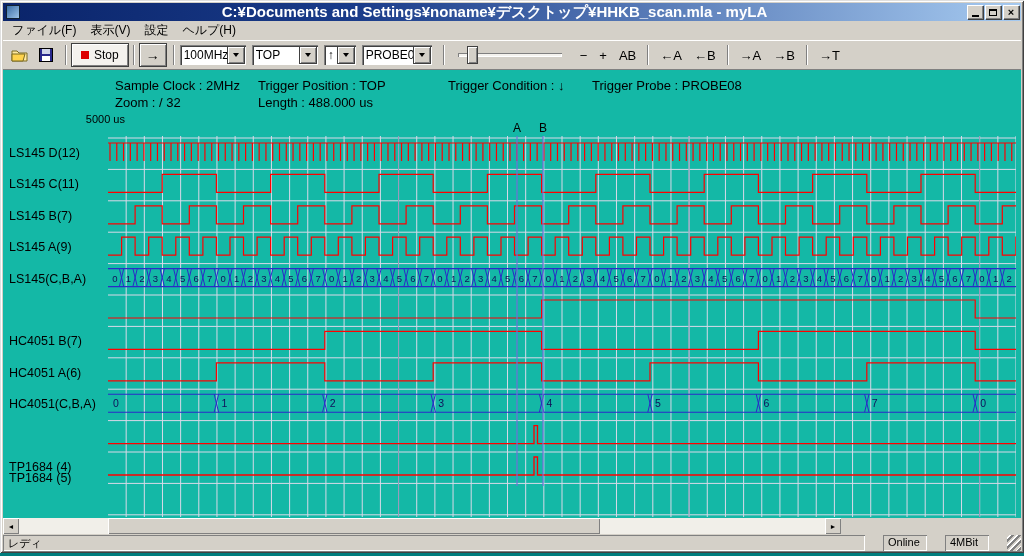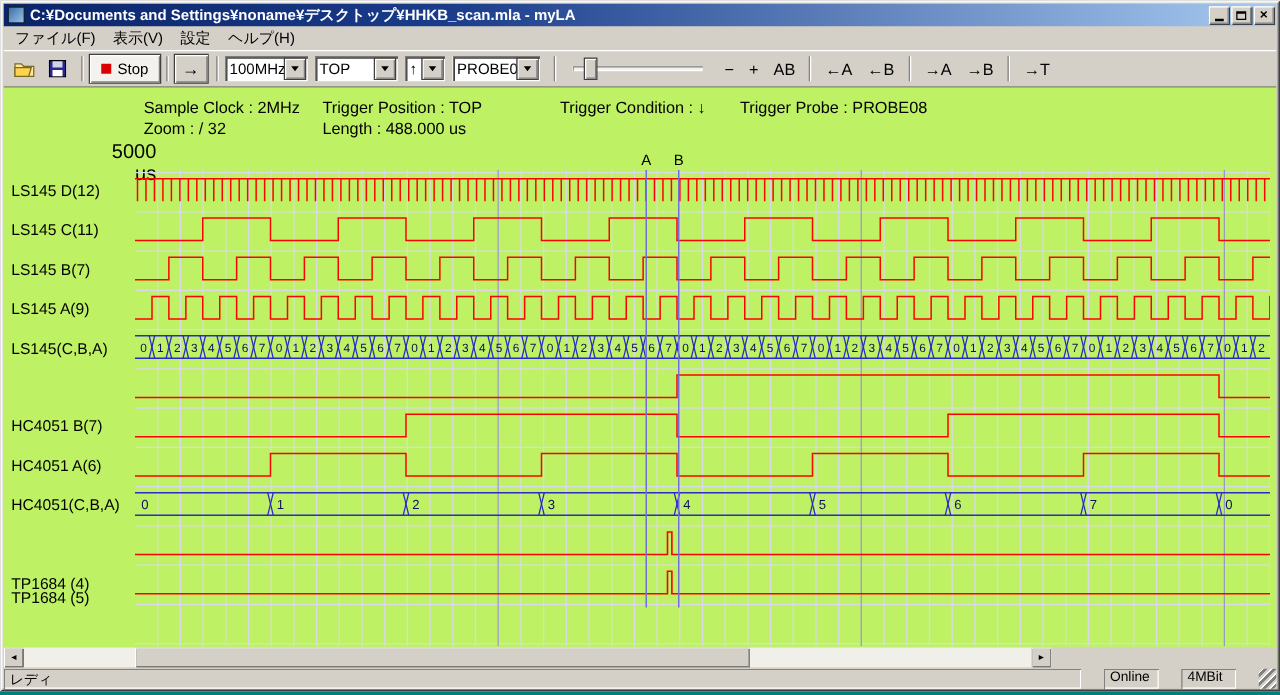--- a/index.html
+++ b/index.html
@@ -8,22 +8,22 @@
 
   #window { position:absolute; left:0; top:0; width:1024px; height:553px; background:#d4d0c8;
     box-shadow: inset 1px 1px 0 #dfdfdf, inset -1px -1px 0 #404040, inset 2px 2px 0 #ffffff, inset -2px -2px 0 #808080; }
 
   
   #titlebar { position:absolute; left:3px; top:3px; right:3px; height:18px;
     background:linear-gradient(90deg,#0a246a 0%,#1a3c8a 35%,#a6caf0 100%);
     display:flex; align-items:center; padding:0 2px; }
   #app-icon { width:14px; height:14px; margin-left:1px; background:linear-gradient(135deg,#3a6ea5,#9cc3e8);
     border:1px solid #123; flex:0 0 auto; }
-  #title-text { color:#fff; font-size:12px; font-weight:bold; margin-left:4px; flex:1;
-    white-space:nowrap; overflow:hidden; }
+  #title-text { color:#fff; font-size:15px; font-weight:bold; margin-left:4px; flex:1;
+    white-space:nowrap; overflow:hidden;text-align:center; }
   .cap-btn { width:16px; height:14px; background:#d4d0c8; margin-left:2px; flex:0 0 auto;
     box-shadow: inset 1px 1px 0 #ffffff, inset -1px -1px 0 #808080, 1px 1px 0 #404040;
     display:flex; align-items:center; justify-content:center; position:relative; }
   .glyph-min { width:7px; height:2px; background:#000; margin-top:7px; }
   .glyph-max { width:8px; height:7px; border:1px solid #000; border-top-width:2px; }
   .glyph-close { font-size:11px; font-weight:bold; line-height:1; }
 
   
   #menubar { position:absolute; left:3px; top:21px; right:3px; height:19px;
     display:flex; align-items:center; font-size:12px; padding-left:2px; }
@@ -48,32 +48,32 @@
   .tri-down { width:0; height:0; border-left:3.5px solid transparent; border-right:3.5px solid transparent; border-top:4px solid #000; }
   #zoom-slider { width:112px; height:22px; position:relative; flex:0 0 auto; margin:0 8px 0 4px; }
   #zoom-track { position:absolute; left:4px; right:4px; top:9px; height:4px; background:#f4f2ee;
     box-shadow: inset 1px 1px 0 #808080, inset -1px -1px 0 #ffffff; }
   #zoom-thumb { position:absolute; left:14px; top:3px; width:9px; height:16px; background:#d4d0c8;
     box-shadow: inset 1px 1px 0 #ffffff, inset -1px -1px 0 #808080, 0 0 0 1px #404040; }
   #nav-buttons { display:flex; align-items:center; }
   .flat-btn { padding:2px 6px; font-size:13px; white-space:nowrap; }
 
   
-  #client { position:absolute; left:3px; top:69px; right:3px; height:466px; background:#bef264;
+  #client { position:absolute; left:3px; top:69px; right:3px; height:466px; background:#14b8a6;
     border-top:1px solid #808080; overflow:hidden; }
 
   .info-item { position:absolute; font-size:13px; white-space:nowrap; }
   #info-sample   { left:112px; top:8px; }
   #info-trigpos  { left:255px; top:8px; }
   #info-trigcond { left:445px; top:8px; }
   #info-trigprobe{ left:589px; top:8px; }
   #info-zoom     { left:112px; top:25px; }
   #info-length   { left:255px; top:25px; }
 
-  #time-label { position:absolute; left:72px; top:43px; width:50px; text-align:right; font-size:16px; }
+  #time-label { position:absolute; left:72px; top:43px; width:50px; text-align:right; font-size:11px; }
   .marker-label { position:absolute; top:51px; width:12px; text-align:center; font-size:12px; }
   #marker-a-label { left:508px; }
   #marker-b-label { left:534px; }
 
   #wave-labels { position:absolute; left:6px; top:66px; width:100px; height:382px; }
   .ch-label { position:absolute; left:0; height:31.4px; line-height:31.4px; font-size:12.5px; white-space:nowrap; }
   #wave-svg { position:absolute; left:105px; top:66px; }
 
   
   #scroll-strip { position:absolute; left:0; right:0; bottom:0; height:17px; background:#d4d0c8; }

